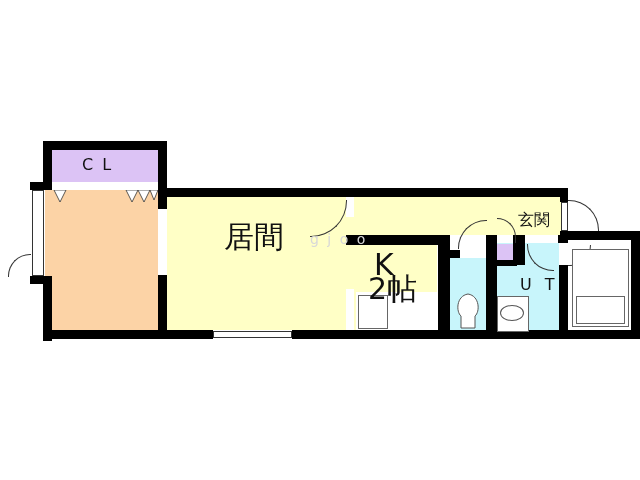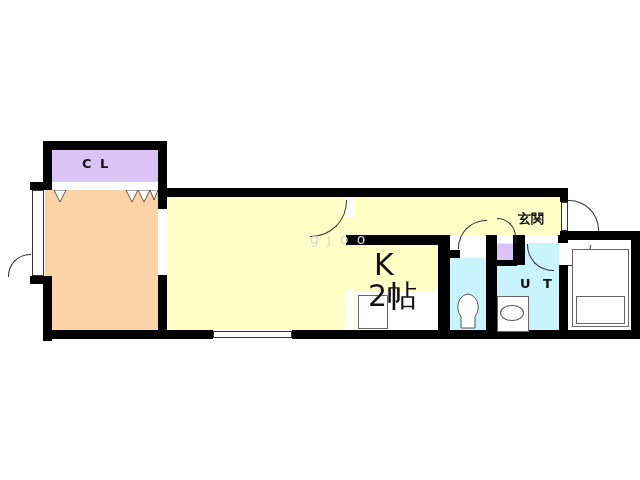--- a/index.html
+++ b/index.html
@@ -2,21 +2,21 @@
 <html><head>
 <meta charset="utf-8">
 <style>
   html,body{margin:0;padding:0;background:#ffffff;}
   body{width:640px;height:480px;position:relative;overflow:hidden;font-family:"DejaVu Sans",sans-serif;}
   .abs{position:absolute;}
   .wall{position:absolute;background:#000;}
   .room{position:absolute;}
   .lbl{position:absolute;color:#111;line-height:1;white-space:nowrap;}
   .big{font-size:30px;}
-  .mid{font-size:13px;font-weight:bold;}
+  .mid{font-size:16px;}
   .door-arc{position:absolute;border:1px solid #333;background:transparent;}
   .white{position:absolute;background:#fff;}
   .fixture{position:absolute;border:1px solid #666;background:#fff;}
 </style>
 </head>
 <body>
 
 <div class="abs" style="left:0;top:0;width:640px;height:480px;">
 
   <div class="room" style="left:52px;top:150px;width:106px;height:32px;background:#dcc3f5;"></div>
@@ -78,19 +78,20 @@
   <div class="fixture" style="left:358px;top:295px;width:28px;height:32px;"></div>
   <svg class="abs" style="left:452px;top:288px;" width="32" height="42">
     <path d="M9,40 L9,28 C4,24 4,8 16,6 C28,8 28,24 23,28 L23,40 Z" fill="#fff" stroke="#555" stroke-width="1"></path>
   </svg>
   <div class="fixture" style="left:497px;top:296px;width:30px;height:34px;"></div>
   <div class="abs" style="left:500px;top:305px;width:22px;height:14px;border:1px solid #555;border-radius:50%;background:#fff;"></div>
   <div class="fixture" style="left:572px;top:249px;width:55px;height:76px;"></div>
   <div class="fixture" style="left:576px;top:296px;width:47px;height:26px;"></div>
 
   <div class="lbl mid" style="left:82px;top:157px;letter-spacing:2px;">C L</div>
+  <div class="lbl big" style="left:224px;top:222px;">居間</div>
   <div class="lbl big" style="left:374px;top:250px;">K</div>
-  <div class="lbl big" style="left:368px;top:281px;">2帖</div>
+  <div class="lbl big" style="left:368px;top:274px;">2帖</div>
   <div class="lbl mid" style="left:518px;top:212px;">玄関</div>
   <div class="lbl mid" style="left:520px;top:277px;letter-spacing:4px;">U T</div>
   <div class="lbl" style="left:310px;top:232px;font-size:14px;color:#d8d8d8;letter-spacing:2px;">g j o o</div>
 
 </div>
 
 </body></html>

